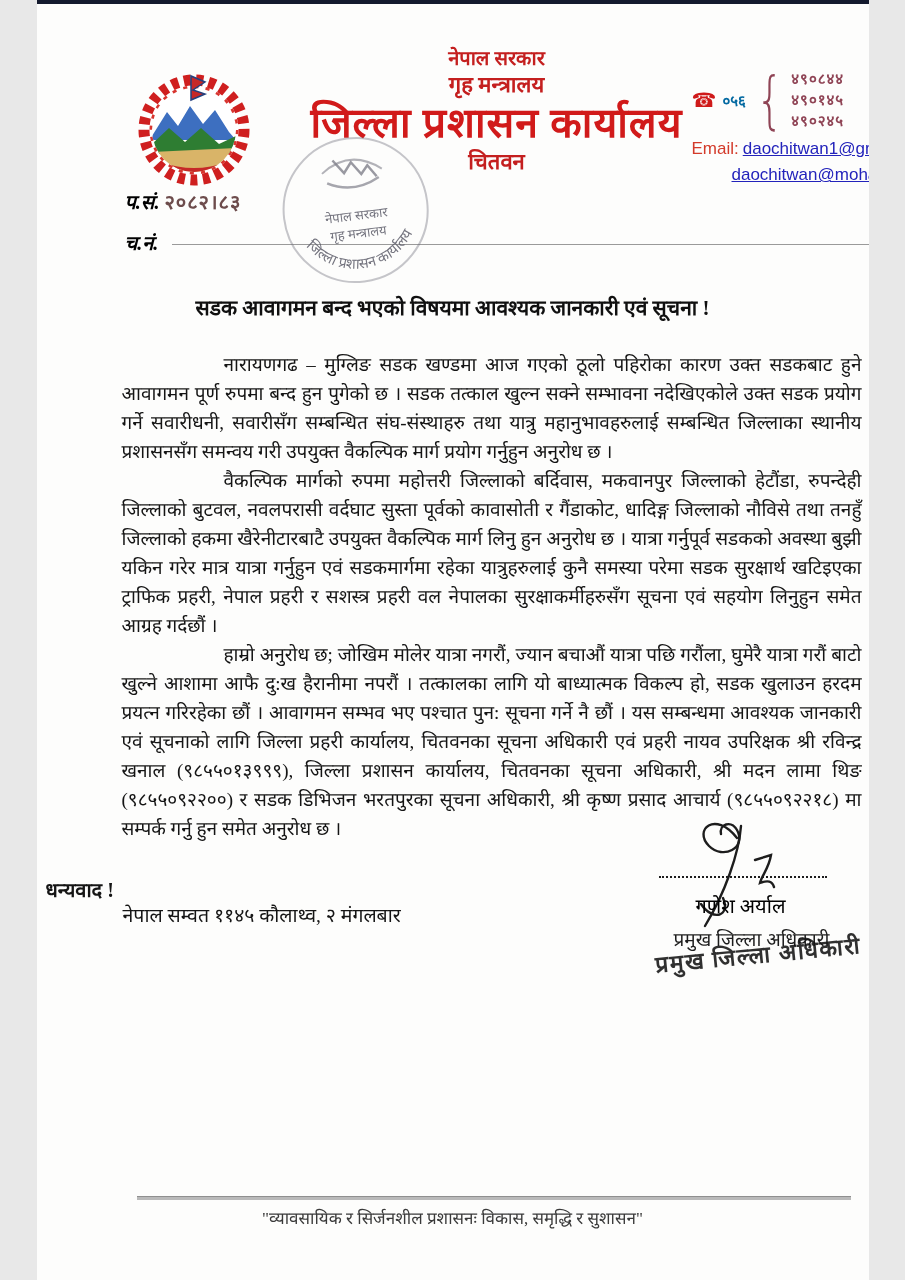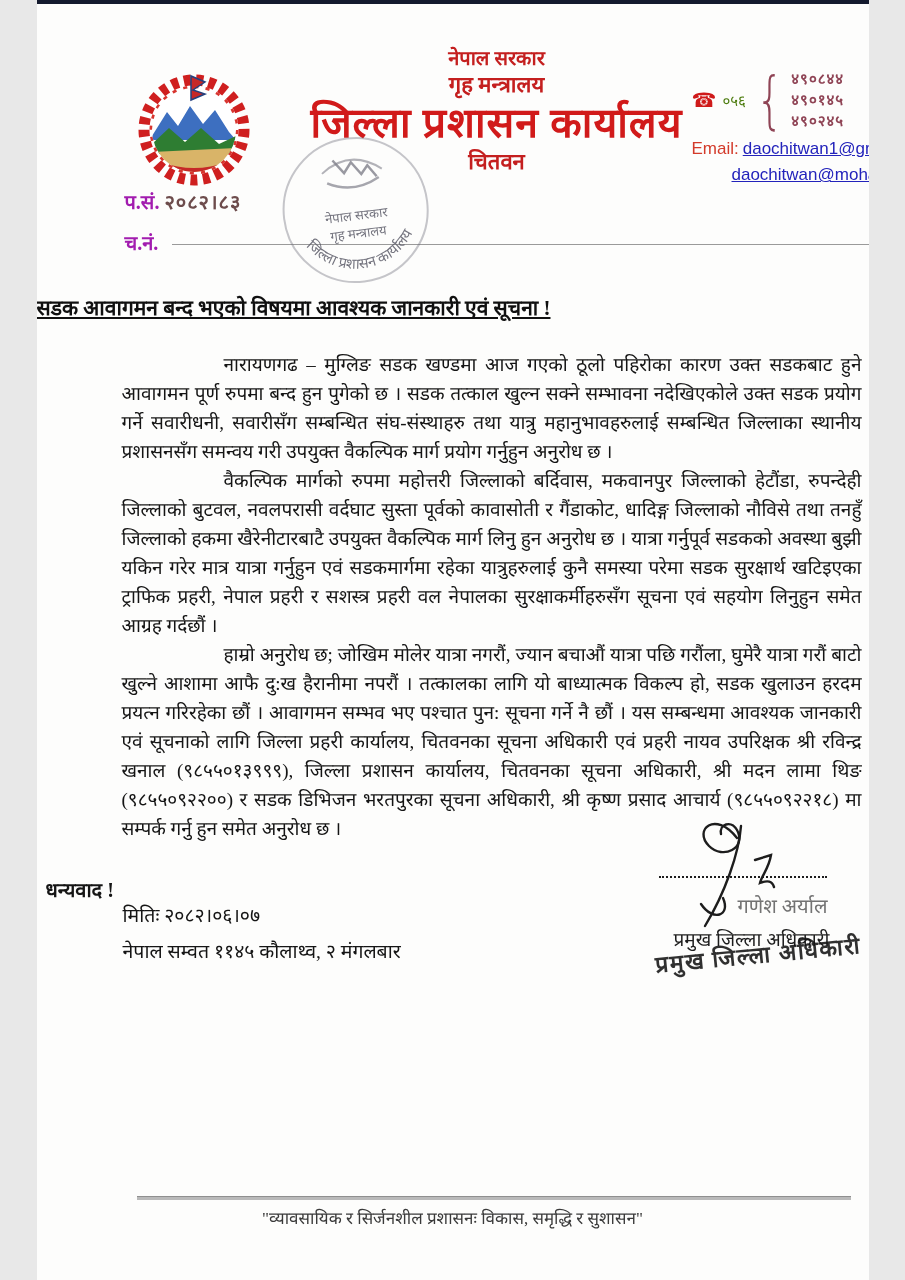--- a/index.html
+++ b/index.html
@@ -18,50 +18,50 @@
   .emblem{position:absolute;left:96px;top:70px;width:122px;height:118px;}
   .head-center{position:absolute;left:200px;top:46px;width:520px;text-align:center;}
   .gov1{font-size:20px;font-weight:600;color:#c41f1f;line-height:1.25;}
   .gov2{font-size:22px;font-weight:600;color:#c41f1f;line-height:1.3;}
   .office{font-size:41px;font-weight:800;color:#d11a1a;line-height:1.15;letter-spacing:1px;}
   .district{font-size:22px;font-weight:600;color:#c41f1f;line-height:1.4;}
 
   .contact{position:absolute;left:655px;top:70px;width:245px;font-family:"Liberation Sans",sans-serif;}
   .phone-row{display:flex;align-items:center;}
   .phone-icon{color:#cf1a1a;font-size:20px;margin-right:6px;}
-  .phone-code{color:#4d7c0f;font-size:15px;font-weight:400;margin-right:4px;}
+  .phone-code{color:#0369a1;font-size:15px;font-weight:700;margin-right:4px;}
   .brace{color:#8f4455;font-size:62px;font-weight:300;line-height:0.9;transform:scaleX(.7);margin-right:2px;font-family:"DejaVu Sans",sans-serif;}
   .phone-list{display:flex;flex-direction:column;gap:3px;}
   .phone-num{color:#8f4455;font-size:15px;font-weight:600;letter-spacing:1px;line-height:1.2;}
   .contact-lines{margin-top:6px;font-size:17px;line-height:1.55;}
   .c-label{color:#d33a2a;margin-right:4px;}
   .c-link{color:#2323bb;text-decoration:underline;cursor:pointer;}
   .email2{margin-left:40px;}
 
   
   .refs{position:absolute;left:88px;top:188px;font-size:20px;}
-  .ref-label{color:#a21caf;font-weight:600;}
+  .ref-label{color:#000000;font-weight:600;font-style:italic;}
   .ref-value{color:#6d4c4c;font-weight:600;letter-spacing:1px;}
   .chn{margin-top:14px;}
   .chn-line{position:absolute;left:135px;top:244px;width:752px;border-bottom:1.6px solid #9a9a9a;}
 
   
   .round-stamp{position:absolute;left:224px;top:128px;width:190px;height:165px;opacity:.88;}
 
   
-  .subject{position:absolute;left:0;right:0;top:293px;font-size:21px;font-weight:600;color:#101010;text-decoration:underline;}
+  .subject{position:absolute;left:0;right:0;top:293px;text-align:center;font-size:21px;font-weight:600;color:#101010;}
   .body-text{position:absolute;left:85px;top:350px;width:740px;font-size:19px;line-height:29px;text-align:justify;color:#141414;}
   .body-text p{margin:0;text-indent:102px;}
 
   
   .thanks{position:absolute;left:9px;right:0;top:876px;font-size:20px;font-weight:600;}
   .dateblock{position:absolute;left:86px;top:898px;font-size:19.5px;line-height:36px;}
   .sig-squiggle{position:absolute;left:638px;top:808px;width:130px;height:130px;}
   .sig-dots{position:absolute;left:622px;top:876px;width:168px;border-bottom:2.4px dotted #1d1d1d;}
-  .sig-name{position:absolute;left:646px;top:892px;width:200px;text-align:center;font-size:20px;color:#737373;}
+  .sig-name{position:absolute;left:604px;top:892px;width:200px;text-align:center;font-size:20px;color:#000000;}
   .sig-title{position:absolute;left:590px;top:926px;width:250px;text-align:center;font-size:19px;color:#1c1c1c;}
   .sig-title-stamp{
     position:absolute;left:576px;top:938px;width:290px;text-align:center;
     font-size:23px;font-weight:800;color:#141414;opacity:.88;
     transform:rotate(-5.5deg);letter-spacing:1.5px;
   }
 
   
   .footer-line{position:absolute;left:100px;top:1196px;width:714px;height:3px;background:#b9b9b9;border-top:1px solid #8f8f8f;}
   .motto{position:absolute;left:0;right:0;top:1206px;text-align:center;font-size:17px;color:#3a3a3a;}
@@ -151,21 +151,20 @@
 
   <div class="body-text">
     <p>नारायणगढ – मुग्लिङ सडक खण्डमा आज गएको ठूलो पहिरोका कारण उक्त सडकबाट हुने आवागमन पूर्ण रुपमा बन्द हुन पुगेको छ । सडक तत्काल खुल्न सक्ने सम्भावना नदेखिएकोले उक्त सडक प्रयोग गर्ने सवारीधनी, सवारीसँग सम्बन्धित संघ-संस्थाहरु तथा यात्रु महानुभावहरुलाई सम्बन्धित जिल्लाका स्थानीय प्रशासनसँग समन्वय गरी उपयुक्त वैकल्पिक मार्ग प्रयोग गर्नुहुन अनुरोध छ ।</p>
     <p>वैकल्पिक मार्गको रुपमा महोत्तरी जिल्लाको बर्दिवास, मकवानपुर जिल्लाको हेटौंडा, रुपन्देही जिल्लाको बुटवल, नवलपरासी वर्दघाट सुस्ता पूर्वको कावासोती र गैंडाकोट, धादिङ्ग जिल्लाको नौविसे तथा तनहुँ जिल्लाको हकमा खैरेनीटारबाटै उपयुक्त वैकल्पिक मार्ग लिनु हुन अनुरोध छ । यात्रा गर्नुपूर्व सडकको अवस्था बुझी यकिन गरेर मात्र यात्रा गर्नुहुन एवं सडकमार्गमा रहेका यात्रुहरुलाई कुनै समस्या परेमा सडक सुरक्षार्थ खटिइएका ट्राफिक प्रहरी, नेपाल प्रहरी र सशस्त्र प्रहरी वल नेपालका सुरक्षाकर्मीहरुसँग सूचना एवं सहयोग लिनुहुन समेत आग्रह गर्दछौं ।</p>
     <p>हाम्रो अनुरोध छ; जोखिम मोलेर यात्रा नगरौं, ज्यान बचाऔं यात्रा पछि गरौंला, घुमेरै यात्रा गरौं बाटो खुल्ने आशामा आफै दु:ख हैरानीमा नपरौं । तत्कालका लागि यो बाध्यात्मक विकल्प हो, सडक खुलाउन हरदम प्रयत्न गरिरहेका छौं । आवागमन सम्भव भए पश्चात पुन: सूचना गर्ने नै छौं  । यस सम्बन्धमा आवश्यक जानकारी एवं सूचनाको लागि जिल्ला प्रहरी कार्यालय, चितवनका सूचना अधिकारी एवं प्रहरी नायव उपरिक्षक श्री रविन्द्र खनाल (९८५५०१३९९९), जिल्ला प्रशासन कार्यालय, चितवनका सूचना अधिकारी, श्री मदन लामा थिङ (९८५५०९२२००) र सडक डिभिजन भरतपुरका सूचना अधिकारी, श्री कृष्ण प्रसाद आचार्य (९८५५०९२२१८) मा सम्पर्क गर्नु हुन समेत अनुरोध छ ।</p>
   </div>
 
   <div class="thanks">धन्यवाद !</div>
 
   <div class="dateblock">
-    <div>मितिः २०८२।०६।०७</div>
     <div>नेपाल सम्वत ११४५ कौलाथ्व, २ मंगलबार</div>
   </div>
 
   <svg class="sig-squiggle" viewBox="0 0 130 130">
     <g fill="none" stroke="#1d1d1d" stroke-width="2.4" stroke-linecap="round">
       <path d="M62,30 C40,2 18,22 34,38 C48,52 72,40 62,22 C56,12 44,16 46,26"></path>
       <path d="M66,18 C64,45 50,85 30,118"></path>
       <path d="M26,96 c 12,18 30,12 22,-6"></path>
       <path d="M80,52 l16,-5 c-2,13 -9,20 -11,28 c 8,-3 12,-2 14,4"></path>
     </g>

